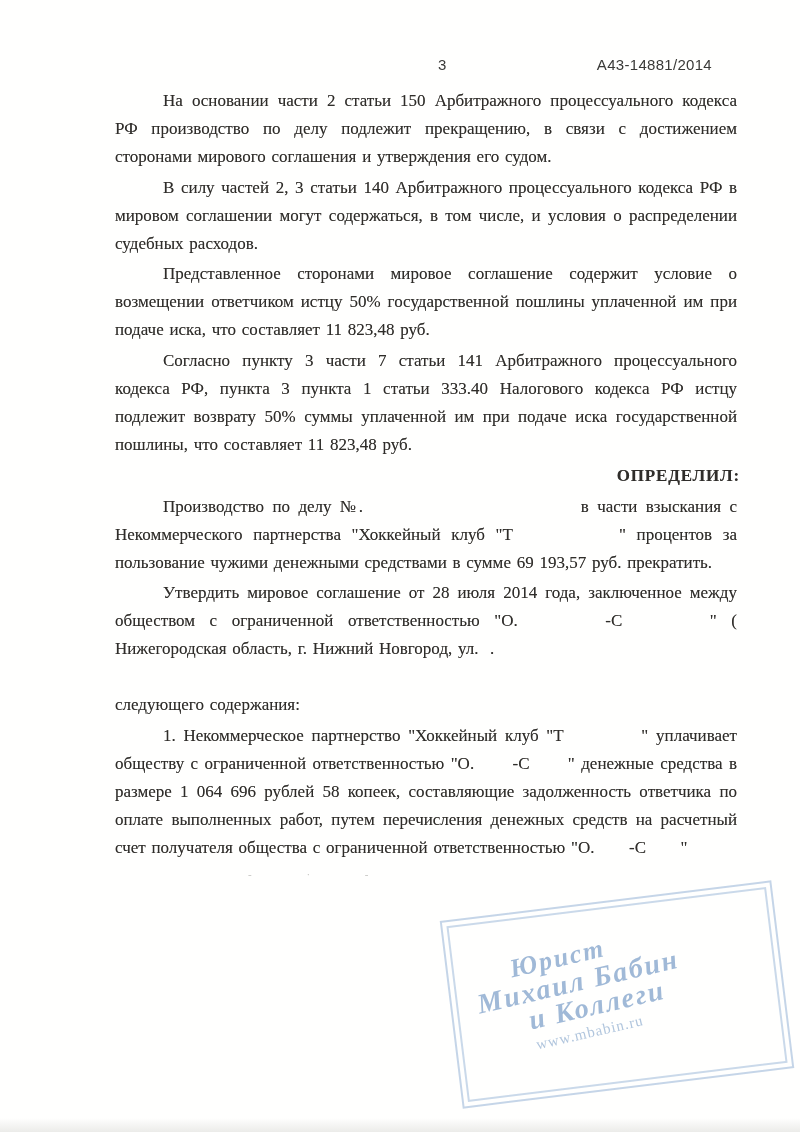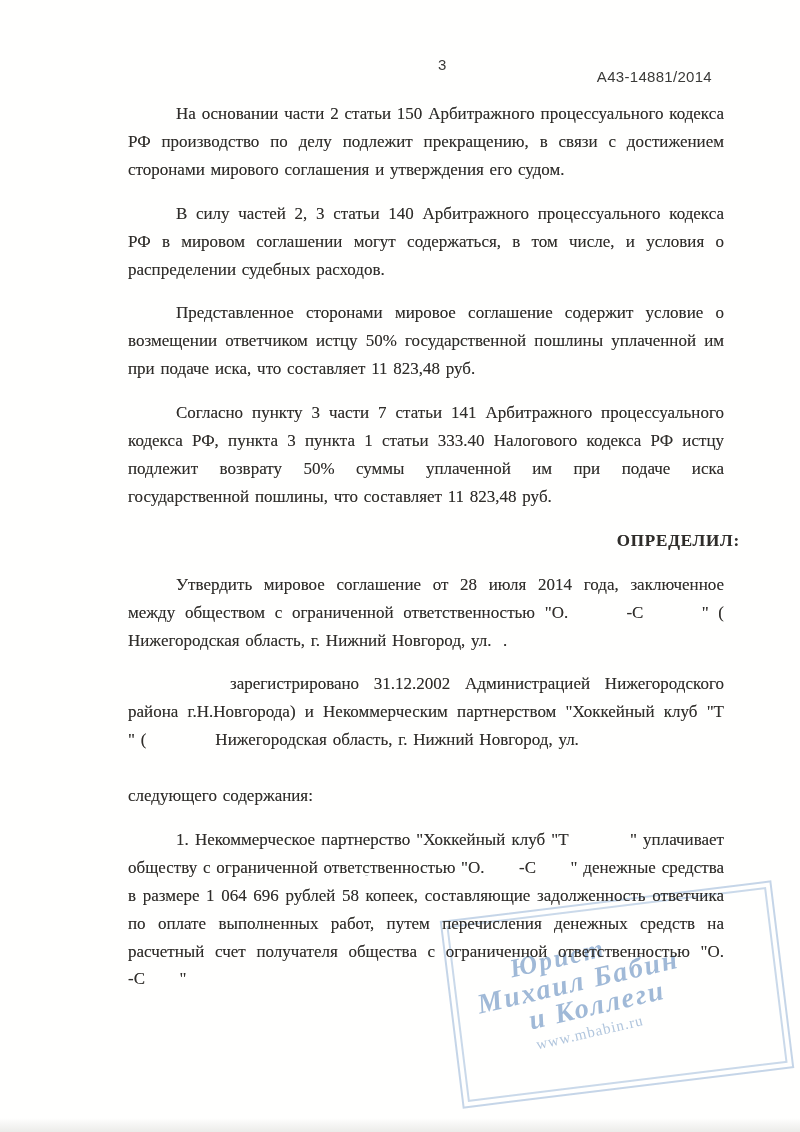--- a/index.html
+++ b/index.html
@@ -21,31 +21,31 @@
     background: linear-gradient(to bottom, rgba(190,190,184,0), rgba(190,190,184,0.30));
     pointer-events: none;
   }
 
   .doc-header {
     position: absolute; top: 56px; left: 0; width: 100%;
     font-family: "Liberation Sans", sans-serif;
     font-size: 15px; color: #3a3a38;
   }
   .page-num { position: absolute; left: 438px; top: 0; }
-  .case-num { position: absolute; right: 88px; top: 12px; letter-spacing: 0.3px; margin-left: 32px; }
+  .case-num { position: absolute; right: 88px; top: 0; letter-spacing: 0.3px; margin-left: 32px; }
 
   .doc-body {
     position: absolute; top: 84px; left: 112px; width: 628px;
     font-size: 17px; line-height: 27.9px;
     color: #2f2d2a;
     text-shadow: 0 0 0.5px rgba(47,45,42,0.45);
     z-index: 2;
   }
   .para {
-    margin: 16px;
+    margin: 3px;
     text-align: justify;
     text-indent: 48px;
     white-space: pre-wrap;
     word-spacing: 1.5px;
   }
   .para.deep  { text-indent: 102px; }
   .para.flush { text-indent: 0; font-family: Liberation Serif, serif; }
   .para.gap-before { margin-top: 27.9px; }
   .heading {
     margin: 0;
@@ -120,19 +120,19 @@
   </div>
 
   <div class="specks">- · -</div>
 
   <div class="doc-body">
     <p class="para">На основании части 2 статьи 150 Арбитражного процессуального кодекса РФ производство по делу подлежит прекращению, в связи с достижением сторонами мирового соглашения и утверждения его судом.</p>
     <p class="para">В силу частей 2, 3 статьи 140 Арбитражного процессуального кодекса РФ в мировом соглашении могут содержаться, в том числе, и условия о распределении судебных расходов.</p>
     <p class="para">Представленное сторонами мировое соглашение содержит условие о возмещении ответчиком истцу 50% государственной пошлины уплаченной им при подаче иска, что составляет 11 823,48 руб.</p>
     <p class="para">Согласно пункту 3 части 7 статьи 141 Арбитражного процессуального кодекса РФ, пункта 3 пункта 1 статьи 333.40 Налогового кодекса РФ истцу подлежит возврату 50% суммы уплаченной им при подаче иска государственной пошлины, что составляет 11 823,48 руб.</p>
     <p class="heading">ОПРЕДЕЛИЛ:</p>
+    <p class="para">Производство по делу №.                          в части взыскания с Некоммерческого партнерства "Хоккейный клуб "Т          " процентов за пользование чужими денежными средствами в сумме 69 193,57 руб. прекратить.</p>
     <p class="para">Утвердить мировое соглашение от 28 июля 2014 года, заключенное между обществом с ограниченной ответственностью "О.      -С      " (            Нижегородская область, г. Нижний Новгород, ул.  .</p>
-    <p class="para deep">зарегистрировано 31.12.2002 Администрацией Нижегородского района г.Н.Новгорода) и Некоммерческим партнерством "Хоккейный клуб "Т          " (            Нижегородская область, г. Нижний Новгород, ул.</p>
     <p class="para flush gap-before">следующего содержания:</p>
     <p class="para">1. Некоммерческое партнерство "Хоккейный клуб "Т          " уплачивает обществу с ограниченной ответственностью "О.      -С      " денежные средства в размере 1 064 696 рублей 58 копеек, составляющие задолженность ответчика по оплате выполненных работ, путем перечисления денежных средств на расчетный счет получателя общества с ограниченной ответственностью "О.      -С      "</p>
   </div>
 
 </div>
 
 </body></html>

